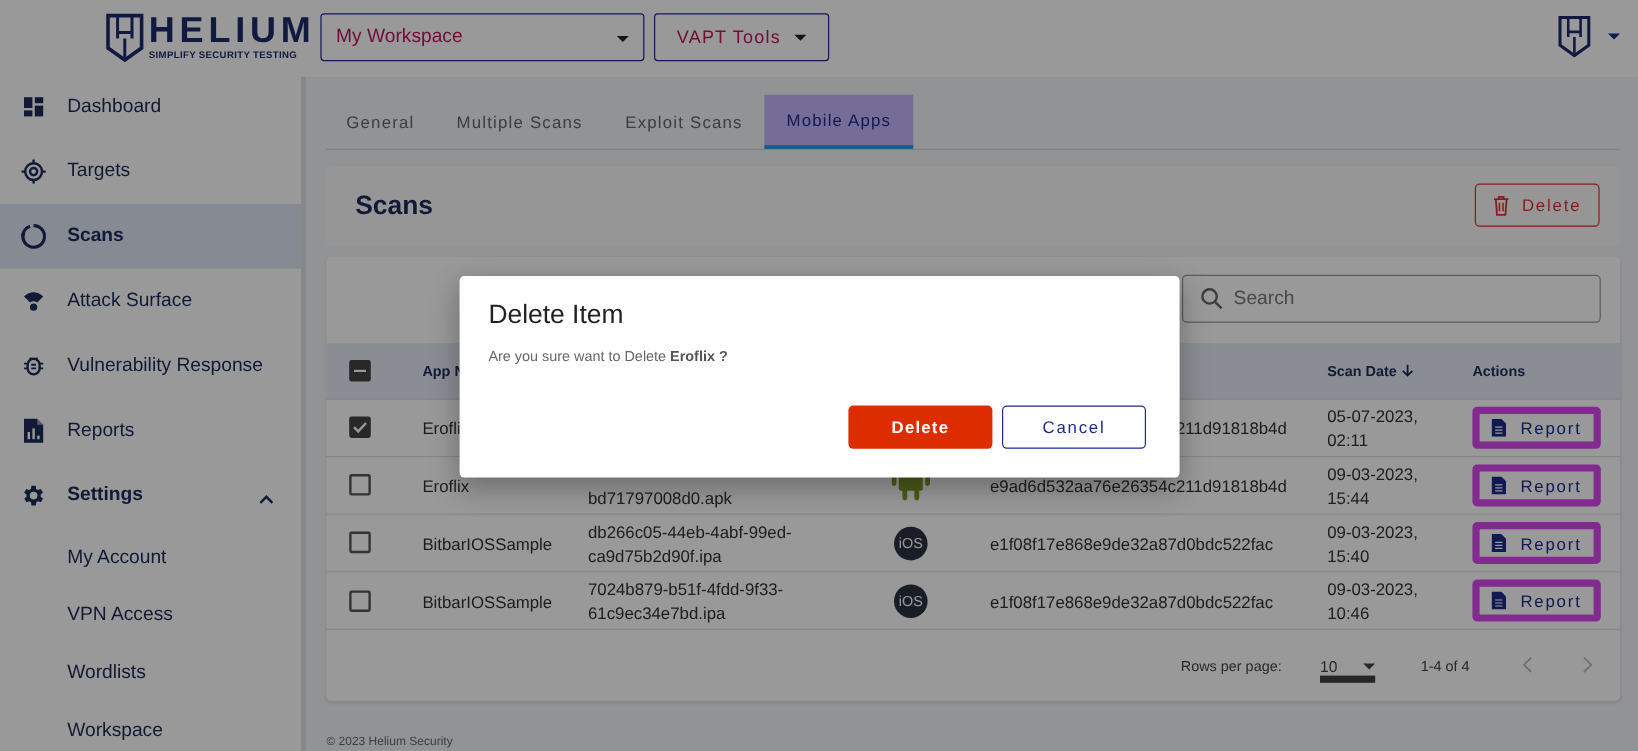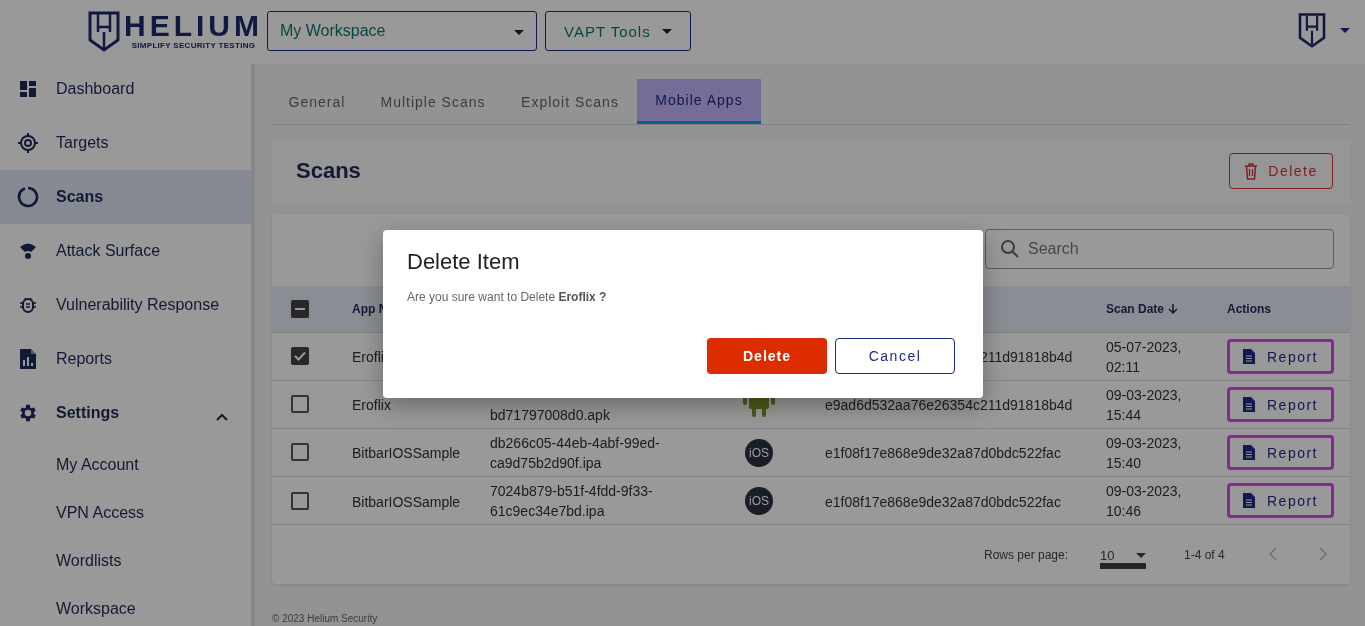--- a/index.html
+++ b/index.html
@@ -5,22 +5,22 @@
   * { box-sizing: border-box; margin: 0; padding: 0; }
   html, body { width: 1365px; height: 626px; overflow: hidden; }
   body { font-family: "Liberation Sans", "DejaVu Sans", sans-serif; background: #f4f5f8; color: #1f2a5a; position: relative; }
 
   
   .topbar { position: absolute; left: 0; top: 0; width: 1365px; height: 64px; background: #ffffff; }
   .logo { position: absolute; left: 56px; top: 10px; display: flex; align-items: center; padding-left: 32px; }
   .logo-shield { width: 32px; height: 42px; }
   .logo-text { margin-left: 4px; }
   .logo-title { font-size: 30px; font-weight: bold; letter-spacing: 4px; color: #1d2b6b; line-height: 28px; }
-  .logo-sub { font-size: 8px; font-weight: bold; color: #1d2b6b; letter-spacing: 0.3px; margin-top: 1px; text-align: center; }
-  .select-box { position: absolute; top: 11px; height: 40px; border: 1px solid #1d2b8a; border-radius: 3px; background: #fff; display: flex; align-items: center; padding: 0 12px; font-size: 16px; color: #0f766e; }
+  .logo-sub { font-size: 8px; font-weight: bold; color: #1d2b6b; letter-spacing: 0.3px; margin-top: 1px; }
+  .select-box { position: absolute; top: 11px; height: 40px; border: 1px solid #1d2b8a; border-radius: 3px; background: #fff; display: flex; align-items: center; padding: 0 12px; font-size: 16px; color: #be185d; }
   .ws-select { left: 267px; width: 270px; }
   .vapt-select { left: 545px; width: 146px; justify-content: space-between; padding: 0 18px; letter-spacing: 1px; font-size: 15px; }
   .caret { width: 0; height: 0; border-left: 5px solid transparent; border-right: 5px solid transparent; border-top: 5px solid #222; }
   .ws-select .caret { position: absolute; right: 12px; top: 18px; }
   .user-menu { position: absolute; left: 1298px; top: 12px; display: flex; align-items: center; }
   .user-menu .caret { border-top-color: #1d2b8a; margin-left: 14px; }
 
   
   .sidebar { position: absolute; left: 0; top: 64px; width: 252px; height: 562px; background: #ffffff; }
   .sidebar-scroll { position: absolute; left: 251px; top: 64px; width: 4px; height: 562px; background: #e2e2e2; }
@@ -45,21 +45,21 @@
   .search-box { position: absolute; left: 713px; top: 15px; width: 349px; height: 40px; border: 1px solid #999; border-radius: 4px; display: flex; align-items: center; padding-left: 14px; gap: 8px; font-size: 16px; color: #777; }
   .search-box input { border: none; outline: none; background: transparent; font-size: 16px; color: #333; width: 280px; font-family: "Liberation Sans", sans-serif; }
   .search-box input::placeholder { color: #777; }
 
   .thead { position: absolute; left: 0; top: 72px; width: 1078px; height: 47px; background: #e6edf7; border-bottom: 1px solid #d8d8d8; font-size: 12px; font-weight: bold; color: #1d2b5a; }
   .th { position: absolute; top: 16px; }
   .checkbox { position: absolute; width: 18px; height: 18px; border: 2px solid #555; border-radius: 2px; display: flex; align-items: center; justify-content: center; background: #fff; }
   .checkbox.checked, .checkbox.indeterminate { background: #444; border-color: #444; }
   .row { position: absolute; left: 0; width: 1078px; height: 48px; border-bottom: 1px solid #e0e0e0; font-size: 14px; color: #333; }
   .cell { position: absolute; line-height: 20px; }
-  .report-btn { position: absolute; left: 955px; top: 6px; width: 107px; height: 35px; border: 3px solid #d946ef; border-radius: 4px; display: flex; align-items: center; justify-content: center; gap: 12px; color: #1d2b8a; font-size: 14px; letter-spacing: 1.5px; background: #fff; text-align: right; }
+  .report-btn { position: absolute; left: 955px; top: 6px; width: 107px; height: 35px; border: 6px solid #d946ef; border-radius: 4px; display: flex; align-items: center; justify-content: center; gap: 12px; color: #1d2b8a; font-size: 14px; letter-spacing: 1.5px; background: #fff; text-align: right; }
   .ios-badge { position: absolute; width: 28px; height: 28px; border-radius: 50%; background: #2b3340; color: #fff; font-size: 12px; display: flex; align-items: center; justify-content: center; }
 
   .pager { position: absolute; left: 0; top: 322px; width: 1078px; height: 40px; font-size: 12px; color: #444; }
   .rpp-select { position: absolute; left: 828px; top: 8px; width: 46px; height: 25px; border-bottom: 6px solid #404040; display: flex; align-items: flex-start; }
   .footer { position: absolute; left: 272px; top: 613px; font-size: 10px; color: #666; }
 
   
   .overlay { position: absolute; left: 0; top: 0; width: 1365px; height: 626px; background: rgba(0,0,0,0.4); }
   .modal { position: absolute; left: 383px; top: 230px; width: 600px; height: 168px; background: #ffffff; border-radius: 4px; box-shadow: 0 8px 24px rgba(0,0,0,0.3); }
   .modal-title { position: absolute; left: 24px; top: 19px; font-size: 22px; color: #222; }

